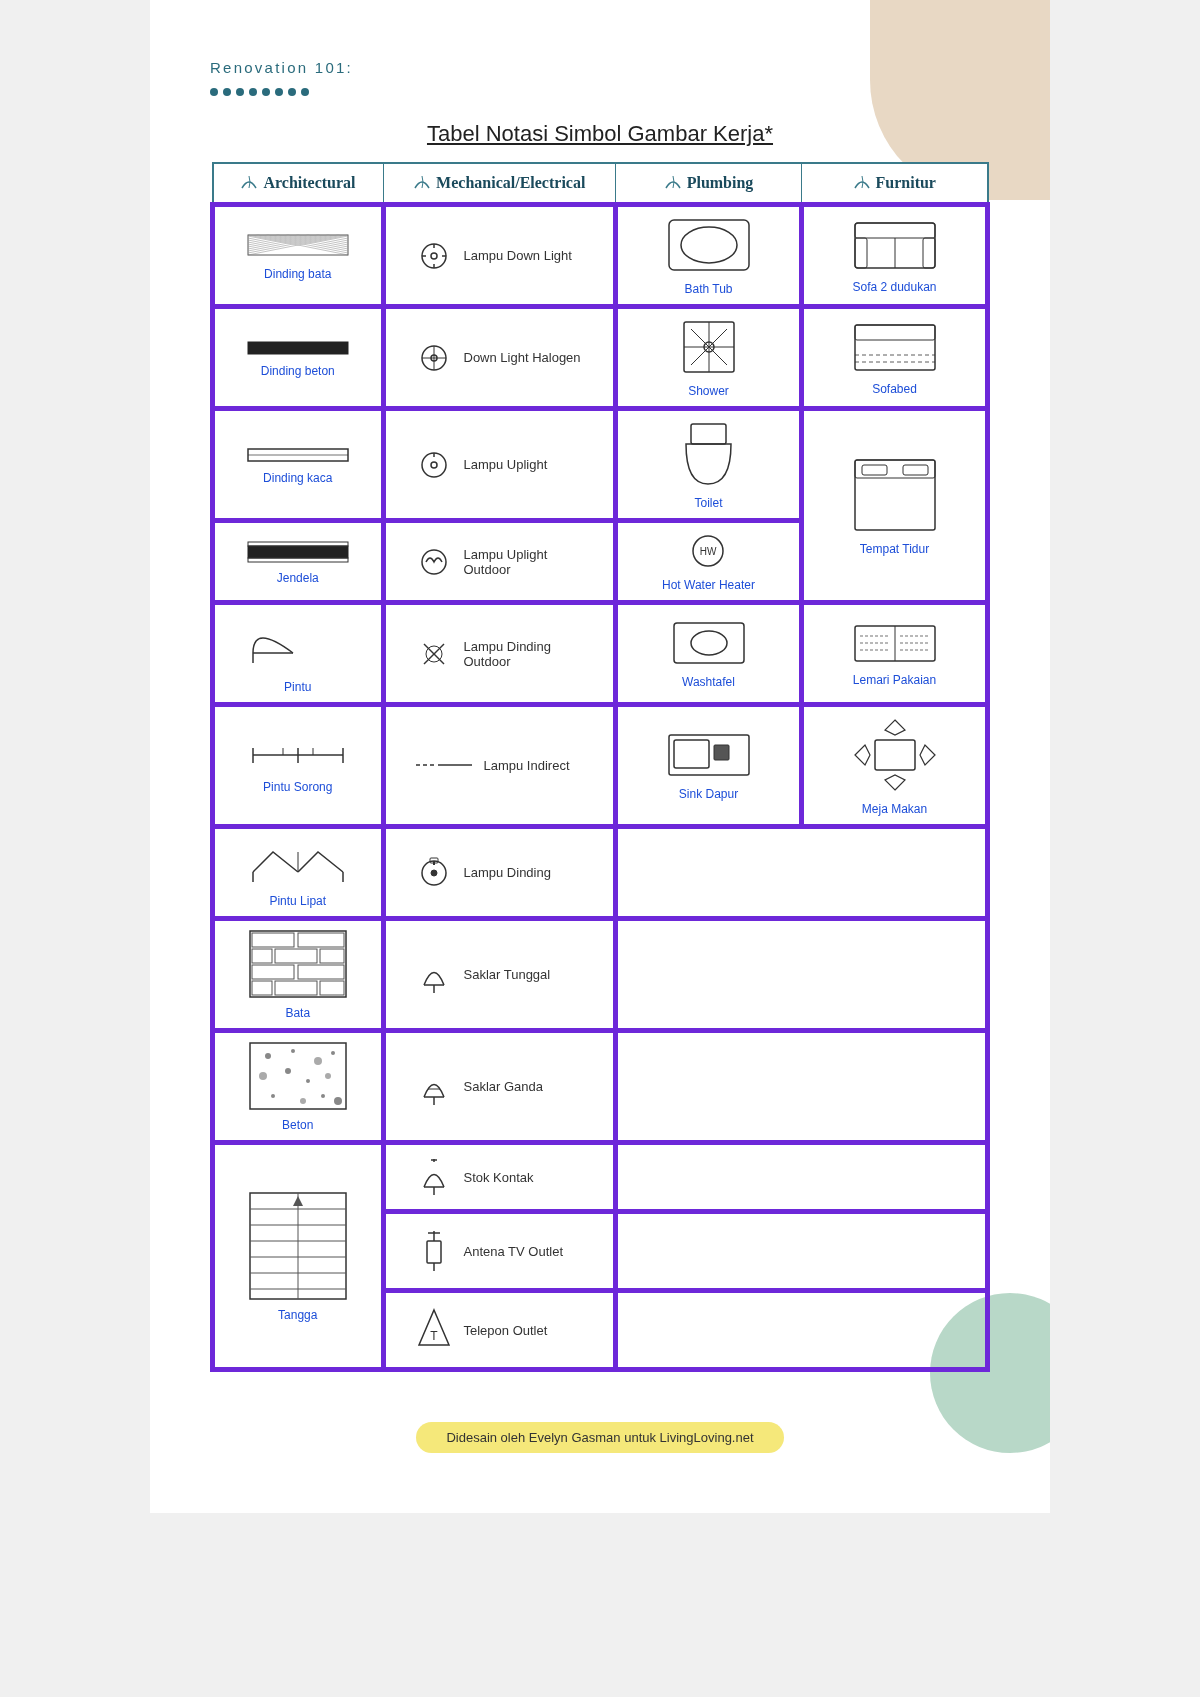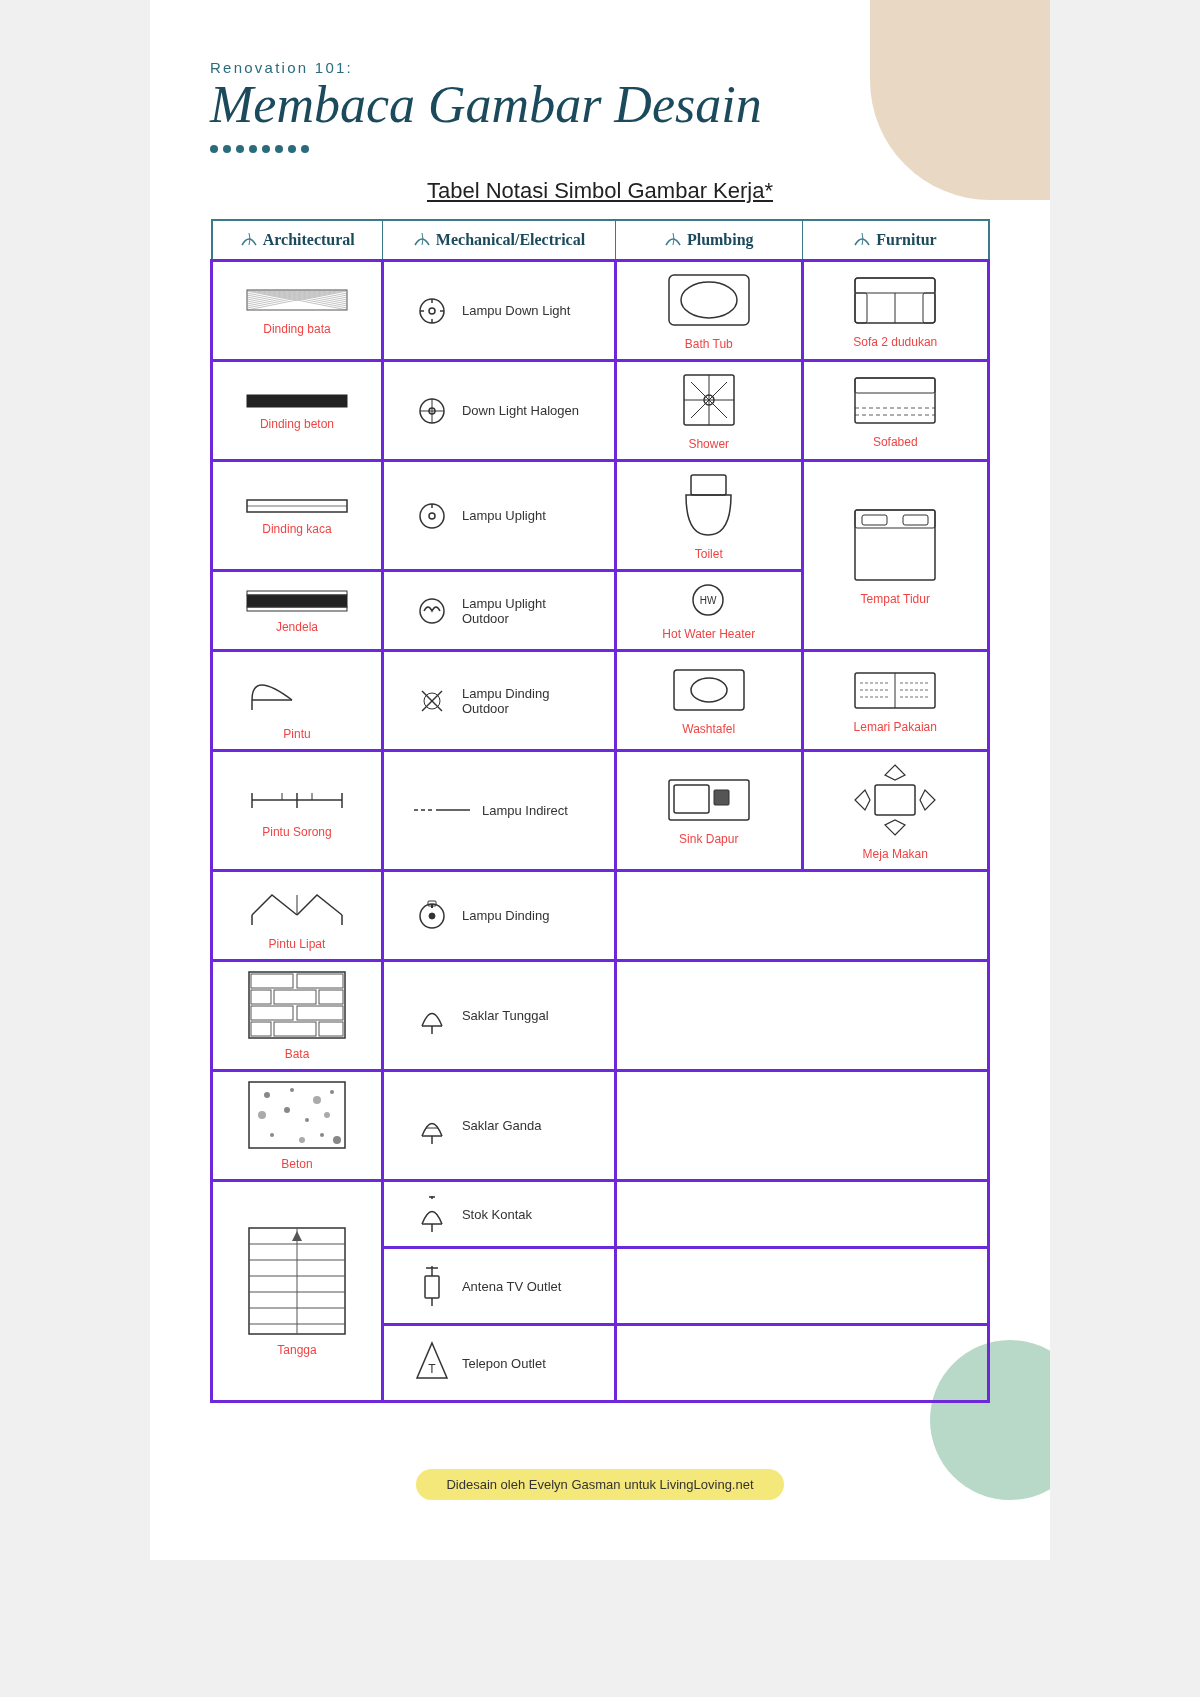--- a/index.html
+++ b/index.html
@@ -81,33 +81,33 @@
     }
     .symbol-table th {
       border: 1.5px solid #3a7a8a;
       padding: 10px 8px;
       font-size: 16px;
       font-weight: bold;
       background: #fff;
       color: #1a4a5c;
     }
     .symbol-table td {
-      border: 3px solid #6d28d9;
+      border: 5px solid #6d28d9;
       padding: 8px 22px;
       vertical-align: middle;
       text-align: center;
     }
     .col-arch { width: 22%; }
     .col-mech { width: 30%; }
     .col-plumb { width: 24%; }
     .col-furn { width: 24%; }
 
     .cell-label {
       font-size: 12px;
-      color: #ef4444;
+      color: #1d4ed8;
       margin-top: 3px;
       display: block;
       font-family: 'Arial', sans-serif;
     }
     .mech-row {
       display: flex;
       align-items: center;
       gap: 10px;
       padding: 4px 6px;
     }
@@ -127,41 +127,40 @@
       justify-content: center;
       gap: 5px;
     }
     .footnote {
       font-size: 12px;
       font-family: 'Arial', sans-serif;
       color: #555;
       margin-top: 12px;
     }
     .footer-bar {
-      margin-top: 46px;
+      margin-top: 30px;
       background: #f5e87a;
       border-radius: 30px;
       padding: 8px 30px;
       display: inline-block;
       font-size: 13px;
       font-family: 'Arial', sans-serif;
       color: #333;
     }
   </style>
 </head>
 <body>
 
 <div class="page">
   <div class="deco-top-right"></div>
   <div class="deco-bottom-right"></div>
 
   <div class="content">
     <div class="header">
       <div class="renovation-label">Renovation 101:</div>
-      <div class="title-script">Membaca Gambar Desain</div>
       <div class="dots">
         <div class="dot"></div>
           <div class="dot"></div>
           <div class="dot"></div>
         <div class="dot"></div>
           <div class="dot"></div>
           <div class="dot"></div>
         <div class="dot"></div>
           <div class="dot"></div>
       </div>

